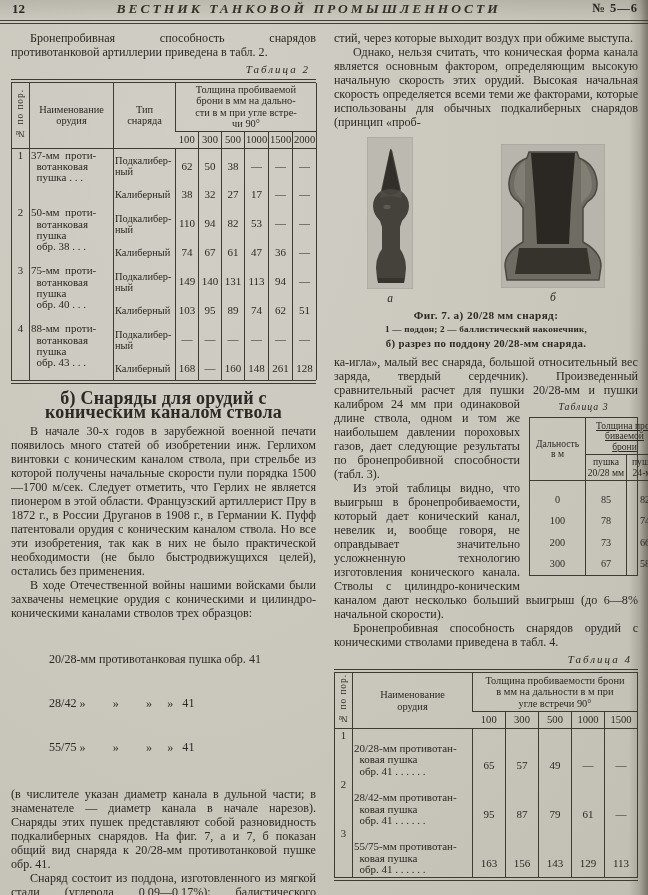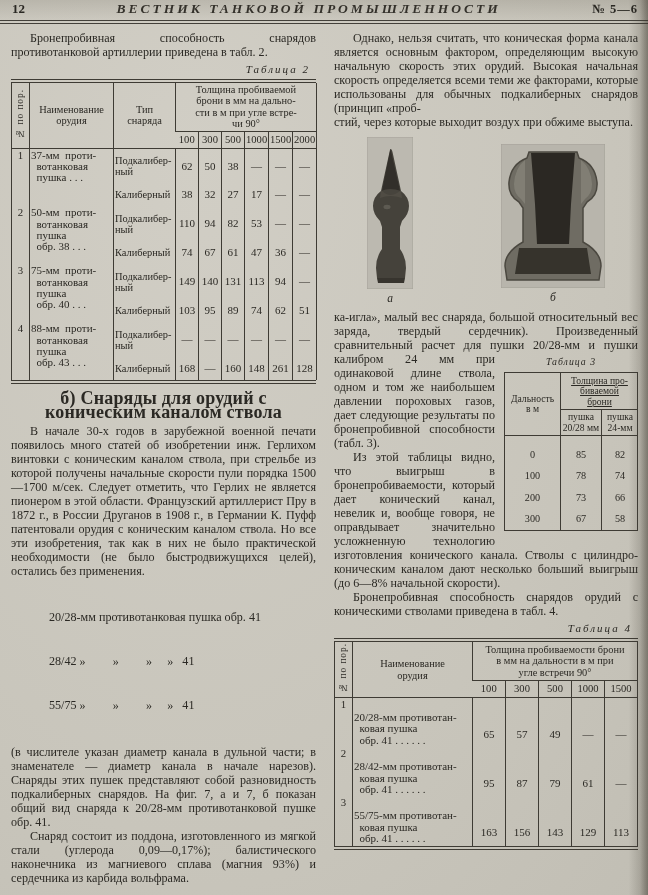--- a/index.html
+++ b/index.html
@@ -9,21 +9,21 @@
     margin:0;color:#2a2823;
     font-family:"Liberation Serif","DejaVu Serif",serif;
     background:
       linear-gradient(to right, rgba(0,0,0,0) 97%, rgba(50,45,35,.30)),
       linear-gradient(to bottom, rgba(80,75,60,.16), rgba(0,0,0,0) 2.5%),
       radial-gradient(ellipse at 30% 18%, #d1cec5, #c8c5bb 65%, #c1beb4);
   }
   .page::after{content:"";position:absolute;top:0;right:0;width:8px;height:100%;
     background:linear-gradient(to right,rgba(0,0,0,0),rgba(45,40,30,.28));pointer-events:none;}
   
-  .pagehead{display:flex;align-items:center;justify-content:space-between;
+  .pagehead{display:flex;align-items:flex-start;justify-content:space-between;
     padding:1px 10px 3px 12px;border-bottom:4px double #43403a;}
   .pn{font-weight:bold;font-size:13px;}
   .jt{flex:1;text-align:center;font-style:italic;font-weight:bold;font-size:13.5px;letter-spacing:3px;color:#34312b;}
   .iss{font-weight:bold;font-size:12.5px;letter-spacing:1px;}
   
   .cols{display:flex;gap:18px;padding:7px 10px 0 11px;}
   .col{width:305px;font-size:12.1px;line-height:14px;text-align:justify;color:#2b2924;}
   .para{margin:0;text-indent:19px;}
   .noind{text-indent:0;}
   .tbl-label{font-style:italic;font-size:11px;letter-spacing:2px;text-align:right;margin:3px 6px 3px 0;}
@@ -56,21 +56,21 @@
   .photos{display:flex;justify-content:center;align-items:flex-start;gap:88px;}
   .phw{display:flex;flex-direction:column;align-items:center;}
   .photo{display:block;}
   .pb-off{margin-top:7px;}
   .plabel{font-style:italic;font-size:11.5px;margin-top:2px;}
   figcaption{margin-top:3px;text-align:center;text-indent:0;}
   .cap1{font-size:11.2px;font-weight:bold;letter-spacing:.4px;}
   .cap2{font-size:9.2px;font-weight:bold;letter-spacing:.2px;}
   .cap3{font-size:10.8px;font-weight:bold;letter-spacing:.3px;}
   
-  .t3float{float:right;width:134px;margin:3px 0 5px 9px;}
+  .t3float{float:right;width:109px;margin:3px 0 5px 9px;}
   .t3{display:grid;grid-template-columns:56px 41px 36px;border:1px solid #3e3b34;
     font-size:9.6px;line-height:10.4px;text-align:center;}
   .t3c{white-space:pre-line;padding:2px 0;}
   .h-range{grid-row:1/3;grid-column:1;border-right:1px solid #3e3b34;border-bottom:1px solid #3e3b34;
     display:flex;align-items:center;justify-content:center;}
   .h-span{grid-column:2/4;border-bottom:1px solid #3e3b34;padding-top:3px;text-decoration:underline;}
   .h-g1{grid-column:2;border-right:1px solid #3e3b34;border-bottom:1px solid #3e3b34;}
   .h-g2{grid-column:3;border-bottom:1px solid #3e3b34;}
   .b{padding:6px 0 5px;font-size:10.2px;}
   .b.c1{grid-column:1;border-right:1px solid #3e3b34;}
@@ -226,35 +226,36 @@
             <td class="v">261</td>
             <td class="v">128</td>
           </tr>
         </tbody>
       </table>
       </div>
 
       <div class="sec-head">б) Снаряды для орудий с коническим каналом ствола</div>
 
       <p class="para">В начале 30-х годов в зарубежной военной печати появилось много статей об изобретении инж. Герлихом винтовки с коническим каналом ствола, при стрельбе из которой получены начальные скорости пули порядка 1500—1700 м/сек. Следует отметить, что Герлих не является пионером в этой области. Французский артиллерист Пру в 1872 г., в России Друганов в 1908 г., в Германии К. Пуфф патентовали орудия с коническим каналом ствола. Но все эти изобретения, так как в них не было практической необходимости (не было быстродвижущихся целей), остались без применения.</p>
+      <p class="para">В ходе Отечественной войны нашими войсками были захвачены немецкие орудия с коническими и цилиндро-коническими каналами стволов трех образцов:</p>
 
       <div class="gunlist">
         <div>20/28-мм противотанковая пушка обр. 41</div>
         <div>28/42 »         »         »     »   41</div>
         <div>55/75 »         »         »     »   41</div>
       </div>
 
       <p class="para noind">(в числителе указан диаметр канала в дульной части; в знаменателе — диаметр канала в начале нарезов). Снаряды этих пушек представляют собой разновидность подкалиберных снарядов. На фиг. 7, а и 7, б показан общий вид снаряда к 20/28-мм противотанковой пушке обр. 41.</p>
       <p class="para">Снаряд состоит из поддона, изготовленного из мягкой стали (углерода 0,09—0,17%); балистического наконечника из магниевого сплава (магния 93%) и сердечника из карбида вольфрама.</p>
 
     </div>
 
     <div class="col">
+      <p class="para noind">стий, через которые выходит воздух при обжиме выступа.</p>
       <p class="para">Однако, нельзя считать, что коническая форма канала является основным фактором, определяющим высокую начальную скорость этих орудий. Высокая начальная скорость определяется всеми теми же факторами, которые использованы для обычных подкалиберных снарядов (принцип «проб-</p>
-      <p class="para noind">стий, через которые выходит воздух при обжиме выступа.</p>
 
       <figure class="fig">
         <div class="photos">
           <div class="phw">
             <svg class="photo" width="46" height="152" viewBox="0 0 46 152">
               <rect width="46" height="152" fill="#bcb9b0"></rect>
               <rect width="46" height="152" fill="none" stroke="#a5a299" stroke-width="1"></rect>
               <path d="M23.5,12 C24.5,12 25,13 25.5,15 L34,54 Q42,60 42,69 Q42,77 35,84 L33,90 L33,112 Q39,120 39,131 L38,141 L10,141 L9,131 Q9,120 15,112 L15,90 L13,84 Q6,77 6,69 Q6,60 14,54 L22.5,15 C23,13 23,12 23.5,12 Z" fill="#45423b"></path>
               <path d="M23.5,12 L33,54 Q28,58 23.5,58 Q19,58 15,54 Z" fill="#322f2a"></path>
               <path d="M14,54 Q23,50 34,54 L35,61 Q23,57 13,61 Z" fill="#59564d" opacity=".55"></path>
@@ -270,20 +271,25 @@
               <path d="M28,8 L76,8 L78,14 Q94,20 96,38 Q97,52 86,58 L82,64 L82,98 Q100,108 100,122 L98,136 L6,136 L4,122 Q4,108 22,98 L22,64 L18,58 Q7,52 8,38 Q10,20 26,14 Z" fill="#6f6c63"></path>
               <path d="M28,8 L76,8 L78,14 Q94,20 96,38 Q97,52 86,58 L82,64 L82,98 Q100,108 100,122 L98,136 L6,136 L4,122 Q4,108 22,98 L22,64 L18,58 Q7,52 8,38 Q10,20 26,14 Z" fill="none" stroke="#4b4840" stroke-width="1.5"></path>
               <path d="M30,9 L74,9 L70,60 L68,100 L36,100 L34,60 Z" fill="#2b2823"></path>
               <path d="M18,104 L86,104 L90,130 L14,130 Z" fill="#36332c"></path>
               <path d="M24,16 Q14,24 13,40 Q13,50 20,55 L24,60 Z" fill="#8b887e" opacity=".65"></path>
               <path d="M80,16 Q90,24 91,40 Q91,50 84,55 L80,60 Z" fill="#8b887e" opacity=".65"></path>
             </svg>
             <span class="plabel">б</span>
           </div>
         </div>
+        <figcaption>
+          <div class="cap1">Фиг. 7. а) 20/28 мм снаряд:</div>
+          <div class="cap2">1 — поддон; 2 — баллистический наконечник,</div>
+          <div class="cap3">б) разрез по поддону 20/28-мм снаряда.</div>
+        </figcaption>
       </figure>
 
       <div class="para noind">
         <span>ка-игла», малый вес снаряда, большой относительный вес заряда, твердый сердечник). Произведенный сравнительный расчет для пушки 20/28-мм и</span>
         <div class="t3float">
           <div class="tbl-label c3">Таблица 3</div>
           <div class="t3">
             <div class="t3c h-range">Дальность
 в м</div>
             <div class="t3c h-span">Толщина про-

